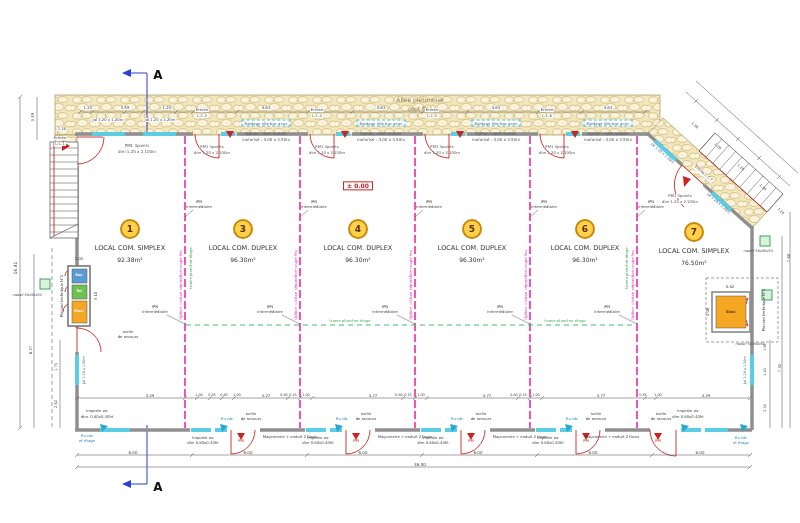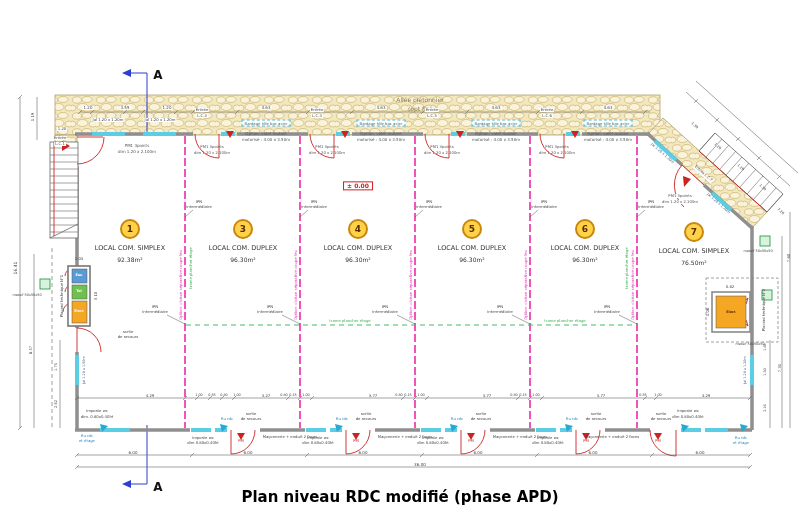--- a/index.html
+++ b/index.html
@@ -397,15 +397,14 @@
       <div class="uname" style="left: 472px; top: 248px;">LOCAL COM. DUPLEX</div>
       <div class="uarea" style="left: 472px; top: 259px;">96.30m²</div>
       <div class="badge" style="left: 585px; top: 229px;">6</div>
       <div class="uname" style="left: 585px; top: 248px;">LOCAL COM. DUPLEX</div>
       <div class="uarea" style="left: 585px; top: 259px;">96.30m²</div>
       <div class="badge" style="left: 694px; top: 232px;">7</div>
       <div class="uname" style="left: 694px; top: 251px;">LOCAL COM. SIMPLEX</div>
       <div class="uarea" style="left: 694px; top: 262px;">76.50m²</div>
     </div>
 
-<div id="title">Plan niveau RDC modifié (phase APD)</div>
 
 </div>
 
 </body></html>

